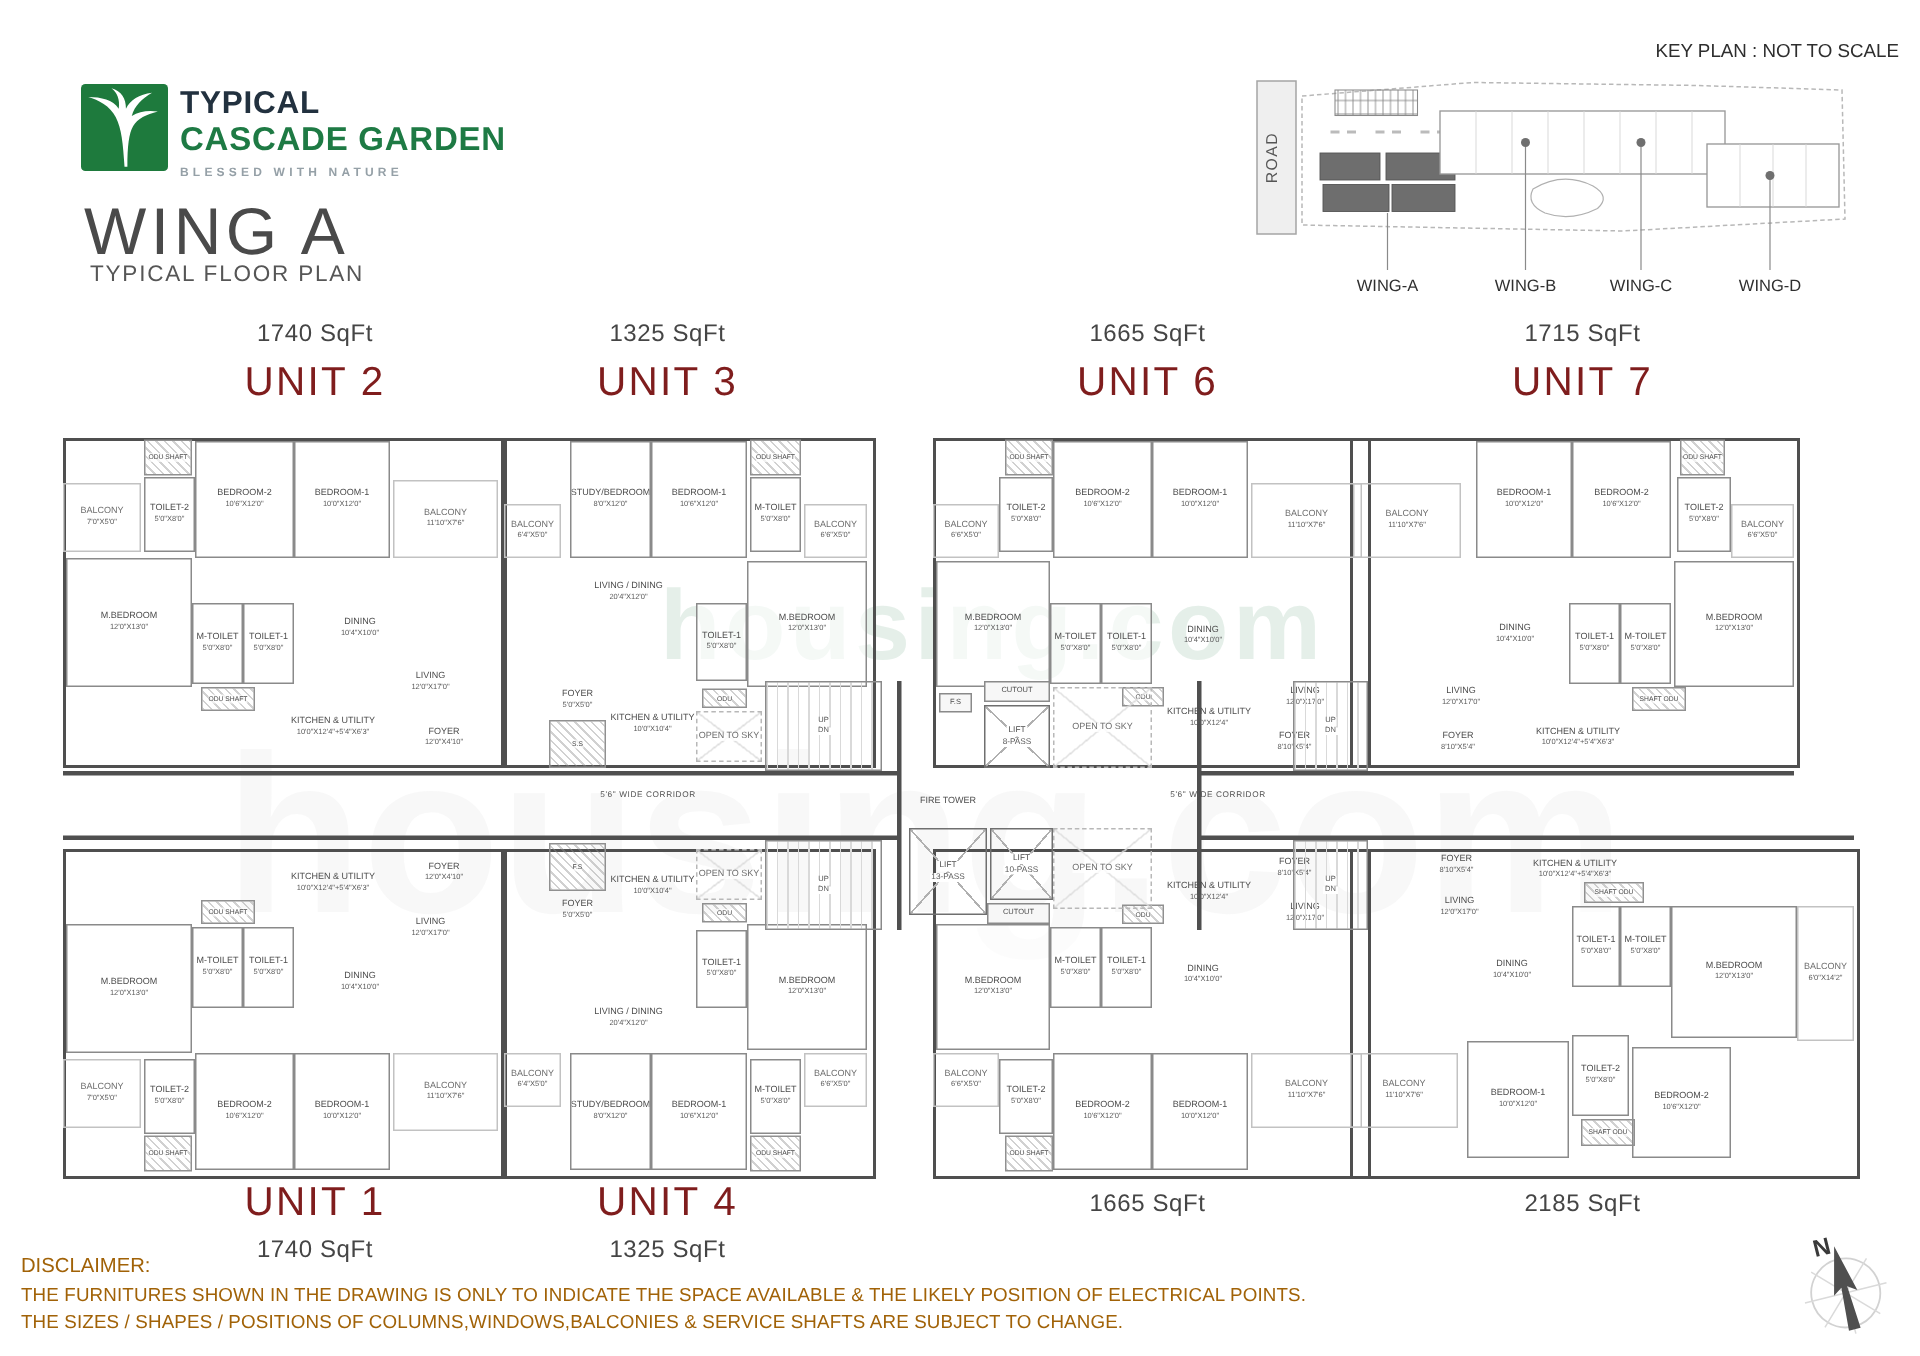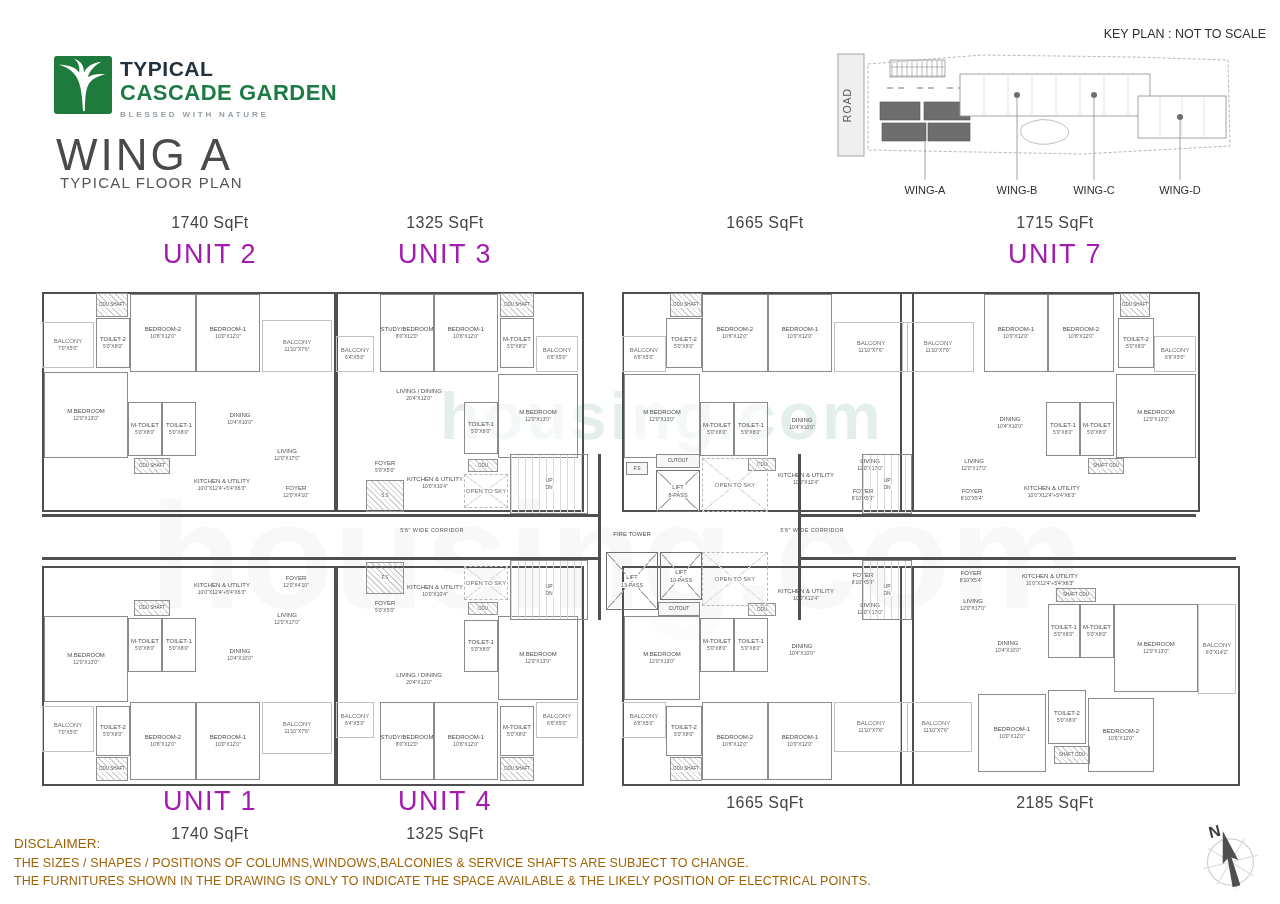--- a/index.html
+++ b/index.html
@@ -11,21 +11,21 @@
   .brand .b1{font-size:21px;font-weight:800;color:#22313f;letter-spacing:.5px;}
   .brand .b2{font-size:22px;font-weight:800;color:#1e7a44;letter-spacing:.5px;margin-top:3px;}
   .brand .b3{font-size:8px;color:#95a0a7;letter-spacing:2.8px;margin-top:7px;font-weight:700;}
   .wing{position:absolute;left:56px;top:130px;font-size:44px;color:#4a4a4a;letter-spacing:3px;}
   .wingsub{position:absolute;left:60px;top:174px;font-size:15px;color:#565656;letter-spacing:1.2px;}
   
   .keyplan{position:absolute;left:832px;top:22px;}
   
   .uh{position:absolute;width:190px;text-align:center;}
   .uh .area{font-size:16px;color:#454545;letter-spacing:.4px;}
-  .uh .uname{font-size:27px;color:#a21caf;letter-spacing:1.5px;margin-top:7px;}
+  .uh .uname{font-size:27px;color:#7f1d1d;letter-spacing:1.5px;margin-top:7px;}
   .uh.bot .uname{margin-top:0;}
   .uh.bot .area{margin-top:8px;}
   
   #plan{position:absolute;left:0;top:0;width:1280px;height:904px;}
   .env{position:absolute;border:2.5px solid #4f4f4f;}
   .cw{position:absolute;background:#4f4f4f;}
   .r{position:absolute;display:flex;flex-direction:column;align-items:center;justify-content:center;
      text-align:center;color:#4d4d4d;box-sizing:border-box;overflow:hidden;}
   .r .rl{font-size:6px;line-height:1.15;}
   .r .rd{font-size:5px;line-height:1.1;margin-top:1px;color:#5a5a5a;}
@@ -625,20 +625,21 @@
       <div class="uh" style="left: 115px; top: 214px;">
         <div class="area">1740 SqFt</div>
         <div class="uname">UNIT 2</div>
       </div>
       <div class="uh" style="left: 350px; top: 214px;">
         <div class="area">1325 SqFt</div>
         <div class="uname">UNIT 3</div>
       </div>
       <div class="uh" style="left: 670px; top: 214px;">
         <div class="area">1665 SqFt</div>
+        <div class="uname">UNIT 6</div>
       </div>
       <div class="uh" style="left: 960px; top: 214px;">
         <div class="area">1715 SqFt</div>
         <div class="uname">UNIT 7</div>
       </div>
       <div class="uh bot" style="left: 115px; top: 786px;">
         <div class="uname">UNIT 1</div>
         <div class="area">1740 SqFt</div>
       </div>
       <div class="uh bot" style="left: 350px; top: 786px;">
@@ -648,22 +649,22 @@
       <div class="uh bot" style="left: 670px; top: 786px;">
         <div class="area">1665 SqFt</div>
       </div>
       <div class="uh bot" style="left: 960px; top: 786px;">
         <div class="area">2185 SqFt</div>
       </div>
     </div>
 
   <div class="disc">
     <div class="dh">DISCLAIMER:</div>
+    <div class="dl">THE FURNITURES SHOWN IN THE DRAWING IS ONLY TO INDICATE THE SPACE AVAILABLE &amp; THE LIKELY POSITION OF ELECTRICAL POINTS.</div>
     <div class="dl">THE SIZES / SHAPES / POSITIONS OF COLUMNS,WINDOWS,BALCONIES &amp; SERVICE SHAFTS ARE SUBJECT TO CHANGE.</div>
-    <div class="dl">THE FURNITURES SHOWN IN THE DRAWING IS ONLY TO INDICATE THE SPACE AVAILABLE &amp; THE LIKELY POSITION OF ELECTRICAL POINTS.</div>
   </div>
 
   <svg class="compass" width="72" height="84" viewBox="0 0 72 84">
     <g transform="rotate(-14 36 46)">
       <circle cx="36" cy="48" r="23" fill="none" stroke="#d2d2d2" stroke-width="1.2"></circle>
       <path d="M36 20 V76 M8 48 H64 M17 29 L55 67 M55 29 L17 67" stroke="#dadada" stroke-width="1"></path>
       <polygon points="36,16 44,48 38,44 40,73 32,73 34,44 28,48" fill="#4f4f4f"></polygon>
       <text x="22" y="20" font-size="16" font-weight="bold" fill="#3a3a3a">N</text>
     </g>
   </svg>

